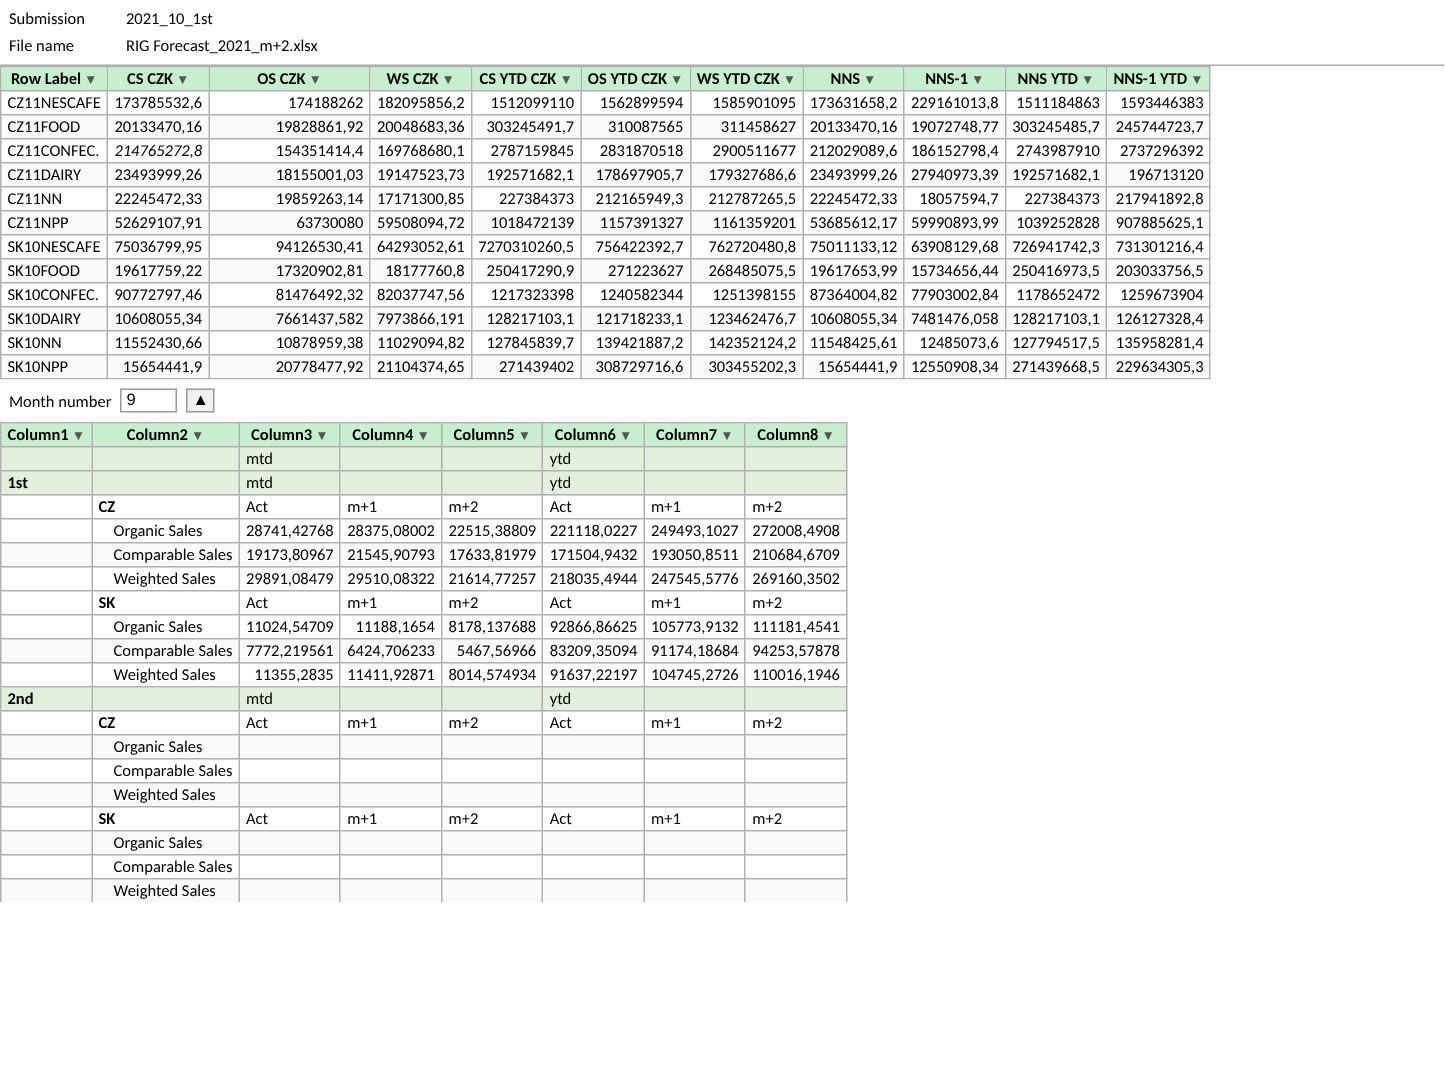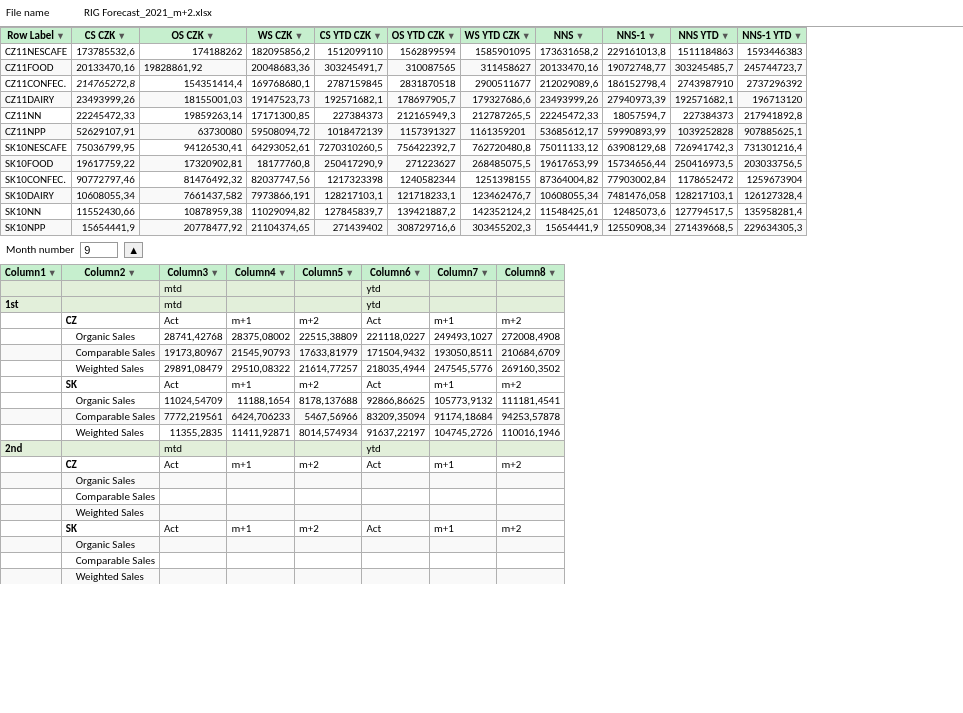--- a/index.html
+++ b/index.html
@@ -67,20 +67,24 @@
     tr.section-row td { background: #e2efda !important; }
 
     
     table.lower tr.data-row:nth-child(even) td { background: #f9f9f9; }
     table.lower tr.data-row:nth-child(odd) td { background: #fff; }
   </style>
 </head>
 <body>
 
 <div class="top-info">
+  <div class="row">
+    <span class="label">Submission</span>
+    <span class="value">2021_10_1st</span>
+  </div>
   <div class="row">
     <span class="label">File name</span>
     <span class="value">RIG Forecast_2021_m+2.xlsx</span>
   </div>
 </div>
 
 <div class="upper-table-wrapper">
   <table class="upper">
     <thead>
       <tr id="upper-header-row">
@@ -107,21 +111,21 @@
           <td style="text-align: right;">1562899594</td>
           <td style="text-align: right;">1585901095</td>
           <td style="text-align: right;">173631658,2</td>
           <td style="text-align: right;">229161013,8</td>
           <td style="text-align: right;">1511184863</td>
           <td style="text-align: right;">1593446383</td>
         </tr>
         <tr>
           <td>CZ11FOOD</td>
           <td style="text-align: right;">20133470,16</td>
-          <td style="">19828861,92</td>
+          <td style="text-align: right;">19828861,92</td>
           <td style="text-align: right;">20048683,36</td>
           <td style="text-align: right;">303245491,7</td>
           <td style="text-align: right;">310087565</td>
           <td style="text-align: right;">311458627</td>
           <td style="text-align: right;">20133470,16</td>
           <td style="text-align: right;">19072748,77</td>
           <td style="text-align: right;">303245485,7</td>
           <td style="text-align: right;">245744723,7</td>
         </tr>
         <tr>
@@ -163,21 +167,21 @@
           <td style="text-align: right;">227384373</td>
           <td style="text-align: right;">217941892,8</td>
         </tr>
         <tr>
           <td>CZ11NPP</td>
           <td style="text-align: right;">52629107,91</td>
           <td style="text-align: right;">63730080</td>
           <td style="text-align: right;">59508094,72</td>
           <td style="text-align: right;">1018472139</td>
           <td style="text-align: right;">1157391327</td>
-          <td style="text-align: center;">1161359201</td>
+          <td style="text-align: right;">1161359201</td>
           <td style="text-align: right;">53685612,17</td>
           <td style="text-align: right;">59990893,99</td>
           <td style="text-align: right;">1039252828</td>
           <td style="text-align: right;">907885625,1</td>
         </tr>
         <tr>
           <td>SK10NESCAFE</td>
           <td style="text-align: right;">75036799,95</td>
           <td style="text-align: right;">94126530,41</td>
           <td style="text-align: right;">64293052,61</td>

